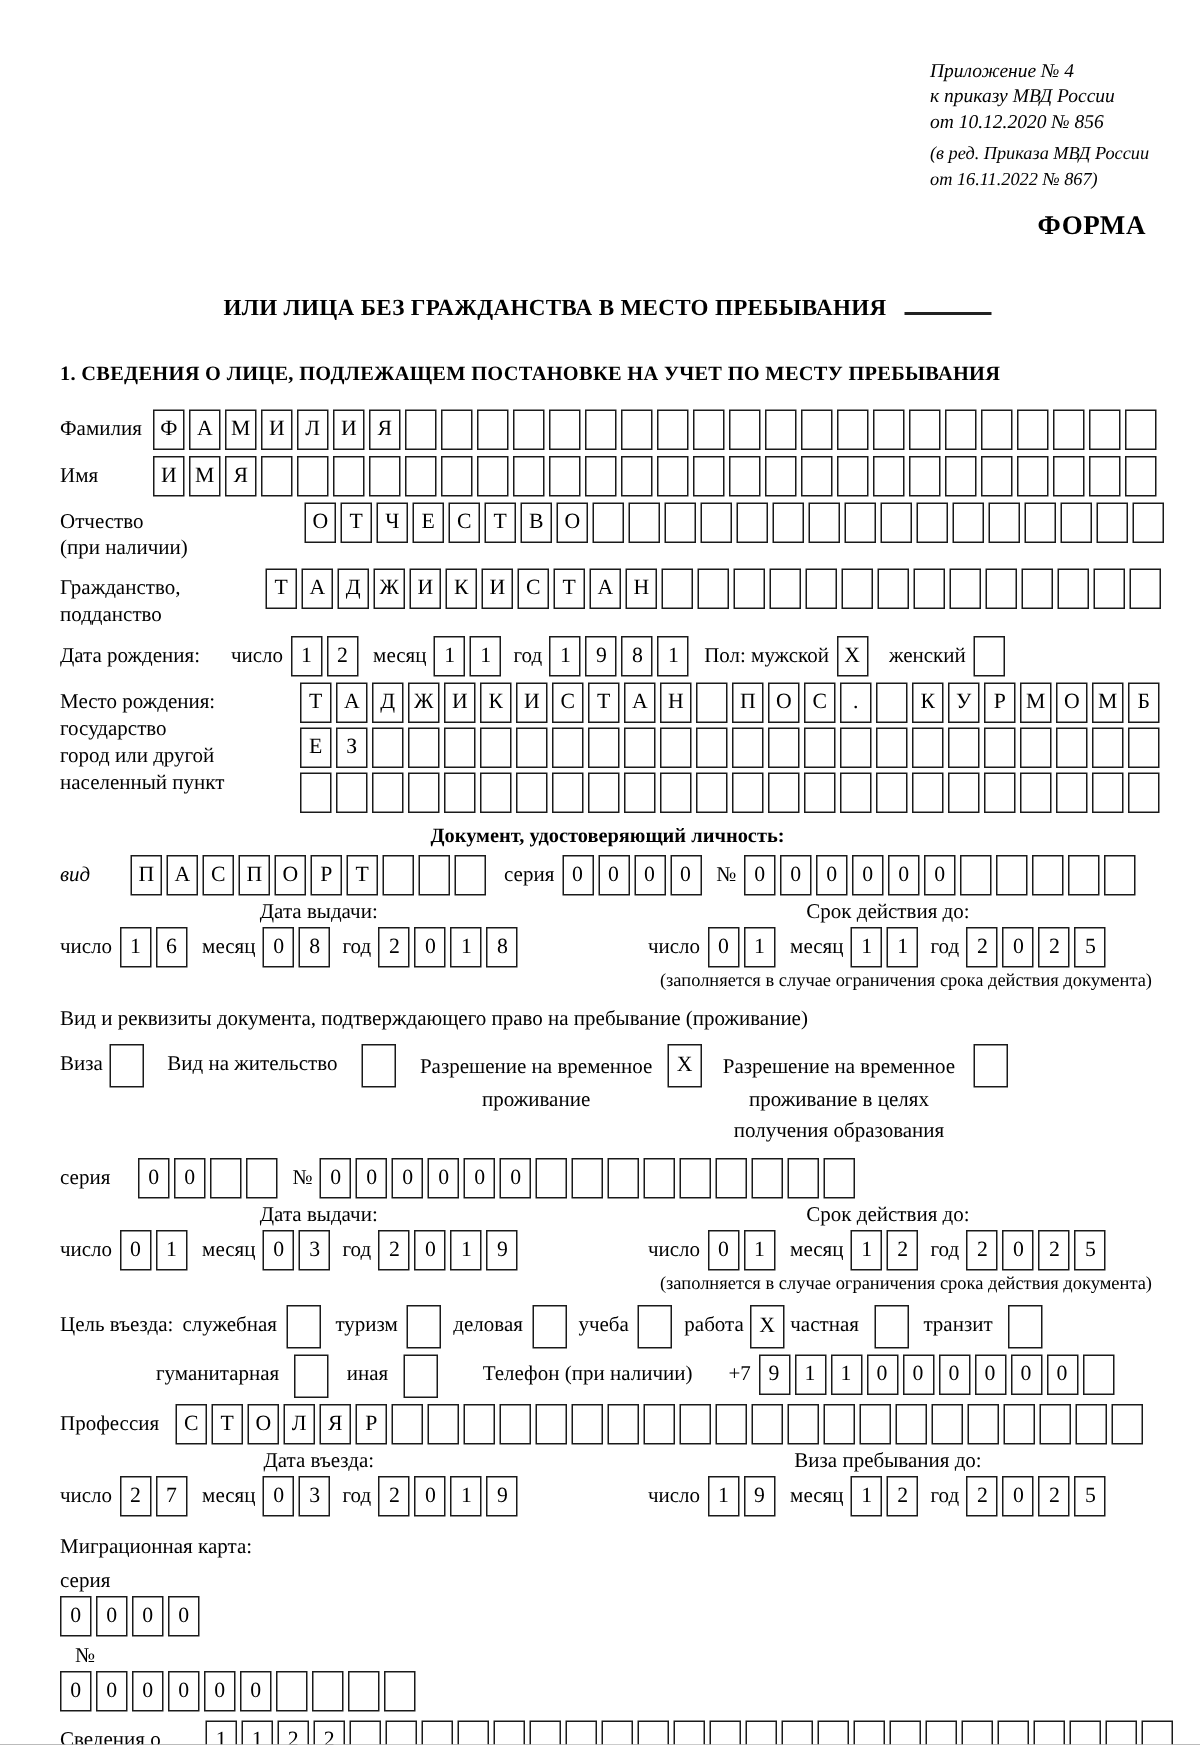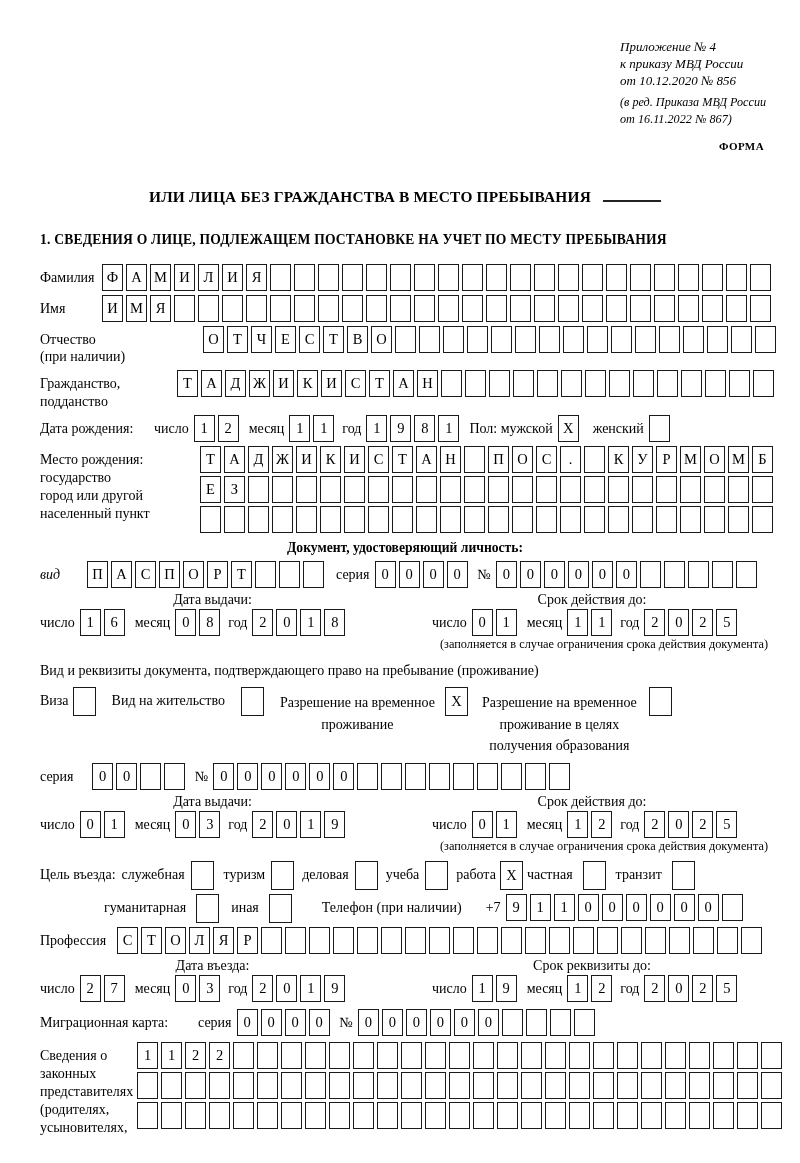--- a/index.html
+++ b/index.html
@@ -5,21 +5,21 @@
   html,body{margin:0;padding:0;background:#888;}
   .page{
     width:800px;height:1163px;box-sizing:border-box;background:#fff;color:#000;
     margin:0 auto;padding:38px 30px 10px 40px;overflow:hidden;position:relative;
     font-family:"Liberation Serif","DejaVu Serif",serif;
   }
   
   .appendix{margin-left:580px;font-size:13px;line-height:1.32;font-style:italic;}
   .appendix .rev{font-size:12.2px;}
   .appendix .rev.first{margin-top:5px;}
-  .forma{text-align:right;padding-right:6px;margin-top:13px;font-weight:bold;font-size:11px;letter-spacing:.4px;}
+  .forma{text-align:right;padding-right:6px;margin-top:13px;font-weight:bold;font-size:18px;letter-spacing:.4px;}
   .title{text-align:center;font-weight:bold;font-size:15.4px;line-height:1.62;margin-top:8px;letter-spacing:.2px;}
   .t-underline{display:inline-block;width:58px;border-bottom:2px solid #222;margin-left:12px;}
   .sec1{font-weight:bold;font-size:13.6px;letter-spacing:.2px;margin-top:22px;margin-bottom:16px;}
   
   .frow{display:flex;align-items:flex-start;margin-bottom:4px;}
   .lbl{font-size:14px;line-height:1.28;padding-top:5px;flex-shrink:0;white-space:nowrap;}
   .mllbl{font-size:14px;line-height:1.28;padding-top:5px;flex-shrink:0;}
   .cells{display:flex;gap:3px;flex-shrink:0;}
   .cell{
     width:21px;height:27px;box-sizing:border-box;border:1.6px solid #1a1a1a;background:#fff;
@@ -623,21 +623,21 @@
         <span class="lbl g8 mr5">год</span>
         <div class="cells">
             <span class="cell">2</span>
             <span class="cell">0</span>
             <span class="cell">1</span>
             <span class="cell">9</span>
           </div>
       </div>
     </div>
     <div class="dcol2">
-      <div class="dhead2">Срок реквизиты до:</div>
+      <div class="dhead2">Виза пребывания до:</div>
       <div class="dline">
         <span class="lbl mr5">число</span>
         <div class="cells">
             <span class="cell">1</span>
             <span class="cell">9</span>
           </div>
         <span class="lbl g10 mr5">месяц</span>
         <div class="cells">
             <span class="cell">1</span>
             <span class="cell">2</span>
@@ -646,21 +646,21 @@
         <div class="cells">
             <span class="cell">2</span>
             <span class="cell">0</span>
             <span class="cell">2</span>
             <span class="cell">5</span>
           </div>
       </div>
     </div>
   </div>
 
-  <div class="frow" style="margin-top:7px;">
+  <div class="frow" style="margin-top:7px;flex-direction:column;">
     <div class="lbl lw158">Миграционная карта:</div>
     <span class="lbl mr5">серия</span>
     <div class="cells">
         <span class="cell">0</span>
         <span class="cell">0</span>
         <span class="cell">0</span>
         <span class="cell">0</span>
       </div>
     <span class="lbl g10 mr5">№</span>
     <div class="cells">

